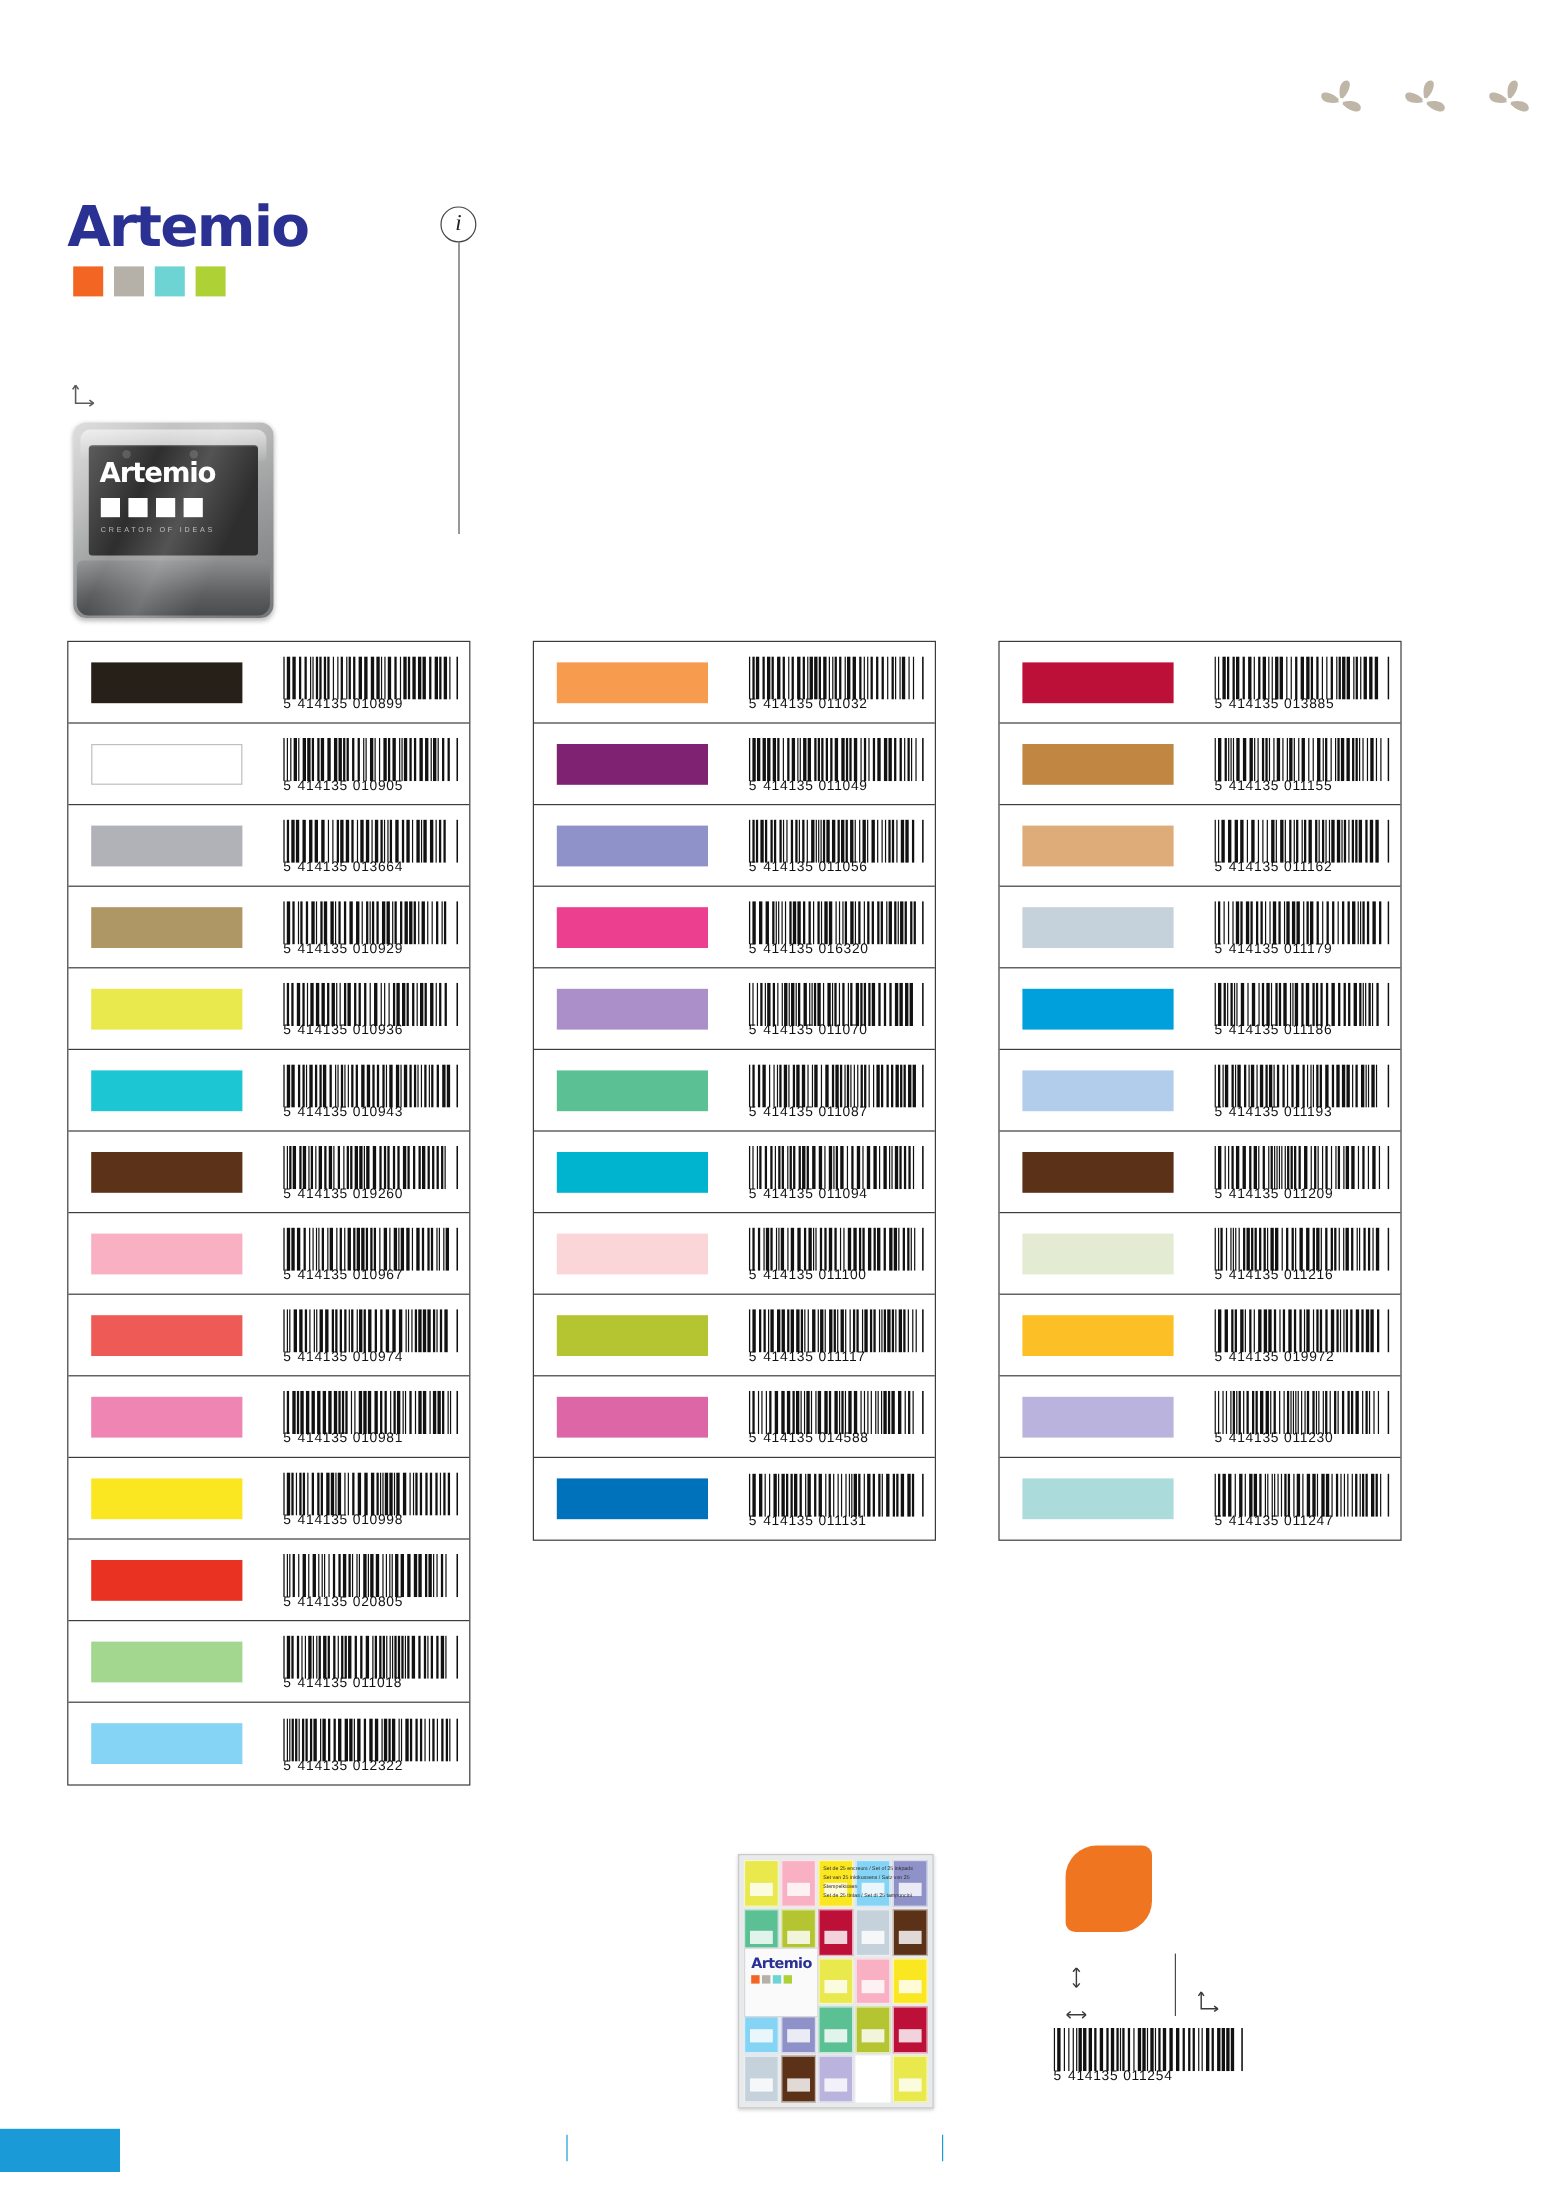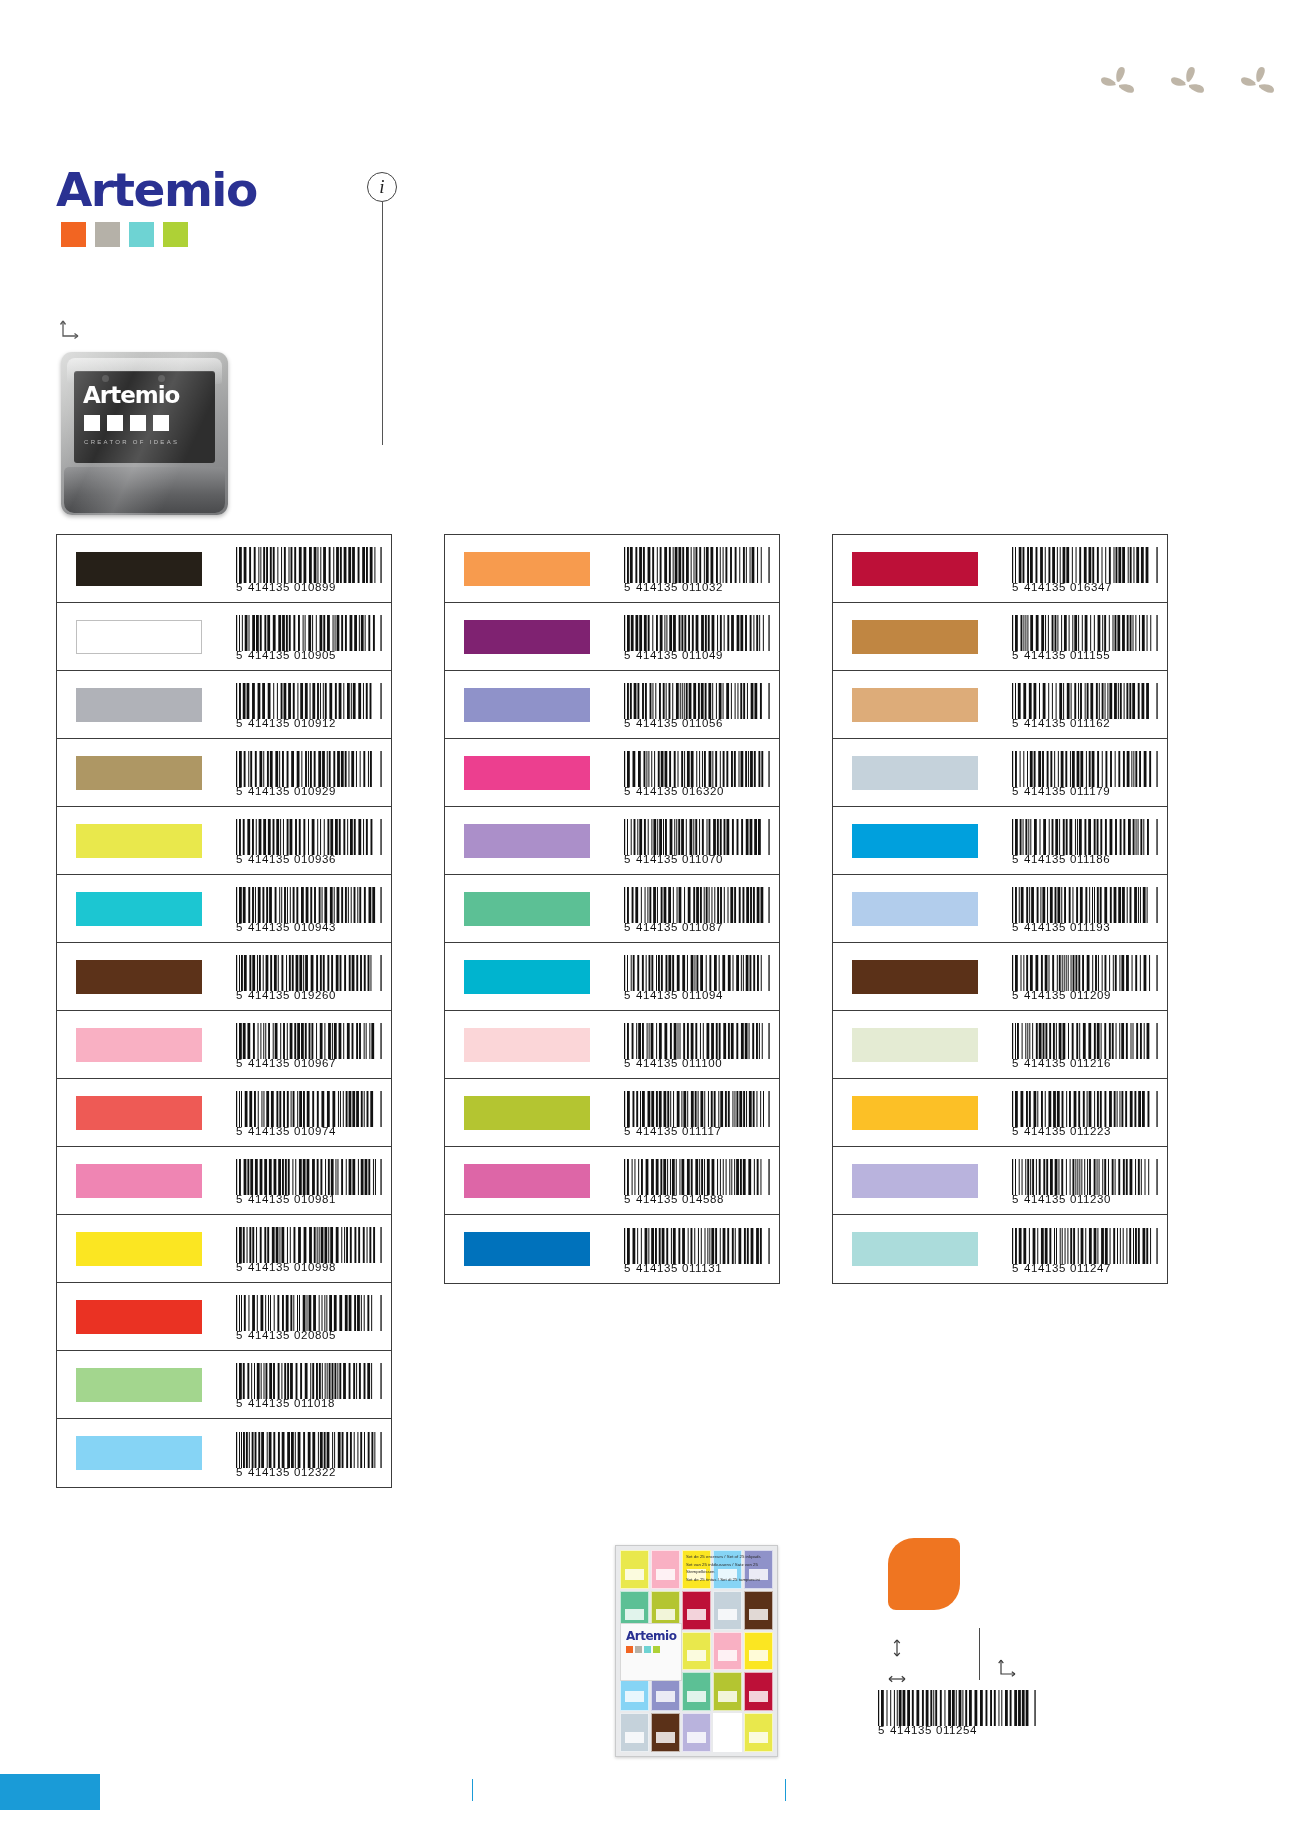--- a/index.html
+++ b/index.html
@@ -369,21 +369,21 @@
             <rect x="116.80" y="0" width="2.80" height="36" fill="#111"></rect>
             <rect x="122.30" y="0" width="2.80" height="36" fill="#111"></rect>
             <rect x="126.95" y="0" width="1.00" height="36" fill="#111"></rect>
             <rect x="129.80" y="0" width="1.90" height="36" fill="#111"></rect>
             <rect x="133.55" y="0" width="1.90" height="36" fill="#111"></rect>
             <rect x="144.40" y="0" width="1.3" height="36" fill="#111"></rect>
           </svg>
           <div class="bc-txt">
             <span class="bc-lead">5</span>
             <span class="bc-mid">414135</span>
-            <span>010912</span>
+            <span>013664</span>
           </div>
         </div>
       </div>
       <div class="row">
         <div class="sw" style="background:#ae9764"></div>
         <div class="bc">
           <svg class="bc-bars" viewBox="0 0 146 36" preserveAspectRatio="none">
             <rect x="0" y="0" width="1.2" height="36" fill="#111"></rect>
             <rect x="3.00" y="0" width="2.80" height="36" fill="#111"></rect>
             <rect x="7.65" y="0" width="1.90" height="36" fill="#111"></rect>
@@ -1542,21 +1542,21 @@
             <rect x="117.70" y="0" width="1.90" height="36" fill="#111"></rect>
             <rect x="121.45" y="0" width="1.00" height="36" fill="#111"></rect>
             <rect x="124.30" y="0" width="2.80" height="36" fill="#111"></rect>
             <rect x="128.95" y="0" width="2.80" height="36" fill="#111"></rect>
             <rect x="133.60" y="0" width="2.80" height="36" fill="#111"></rect>
             <rect x="144.40" y="0" width="1.3" height="36" fill="#111"></rect>
           </svg>
           <div class="bc-txt">
             <span class="bc-lead">5</span>
             <span class="bc-mid">414135</span>
-            <span>016347</span>
+            <span>013885</span>
           </div>
         </div>
       </div>
       <div class="row">
         <div class="sw" style="background:#c08642"></div>
         <div class="bc">
           <svg class="bc-bars" viewBox="0 0 146 36" preserveAspectRatio="none">
             <rect x="0" y="0" width="1.2" height="36" fill="#111"></rect>
             <rect x="3.00" y="0" width="2.80" height="36" fill="#111"></rect>
             <rect x="8.50" y="0" width="1.90" height="36" fill="#111"></rect>
@@ -1947,21 +1947,21 @@
             <rect x="117.80" y="0" width="2.80" height="36" fill="#111"></rect>
             <rect x="122.45" y="0" width="1.90" height="36" fill="#111"></rect>
             <rect x="126.20" y="0" width="2.80" height="36" fill="#111"></rect>
             <rect x="130.00" y="0" width="2.80" height="36" fill="#111"></rect>
             <rect x="135.50" y="0" width="1.90" height="36" fill="#111"></rect>
             <rect x="144.40" y="0" width="1.3" height="36" fill="#111"></rect>
           </svg>
           <div class="bc-txt">
             <span class="bc-lead">5</span>
             <span class="bc-mid">414135</span>
-            <span>011223</span>
+            <span>019972</span>
           </div>
         </div>
       </div>
       <div class="row">
         <div class="sw" style="background:#b9b3dd"></div>
         <div class="bc">
           <svg class="bc-bars" viewBox="0 0 146 36" preserveAspectRatio="none">
             <rect x="0" y="0" width="1.2" height="36" fill="#111"></rect>
             <rect x="3.00" y="0" width="1.00" height="36" fill="#111"></rect>
             <rect x="6.70" y="0" width="1.00" height="36" fill="#111"></rect>

